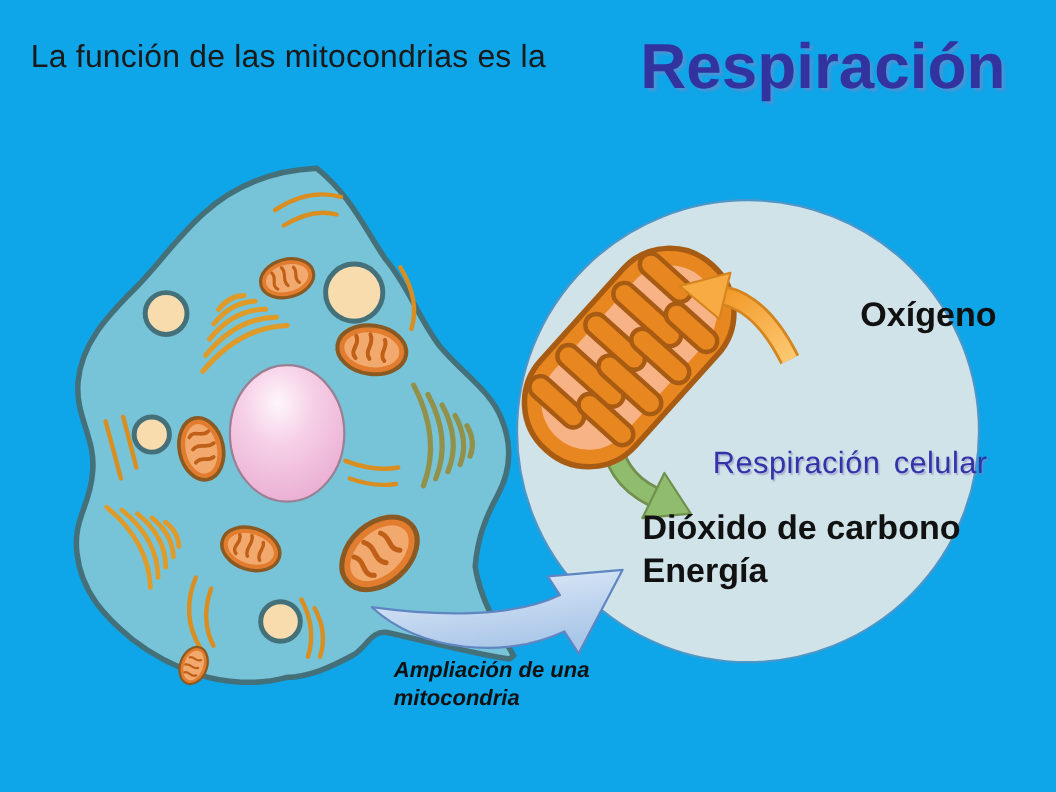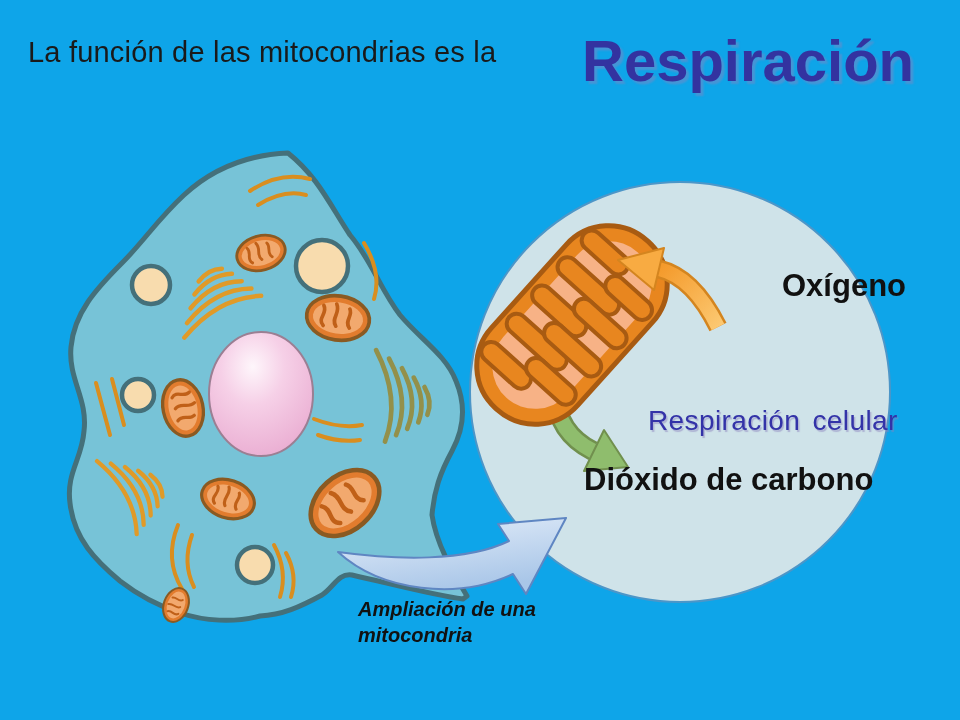--- a/index.html
+++ b/index.html
@@ -189,20 +189,21 @@
   <div class="label label-inputs">
     <div>Oxígeno</div>
   </div>
 
   <div class="label label-process">
     <div>Respiración celular</div>
   </div>
 
   <div class="label label-outputs">
     <div>Dióxido de carbono</div>
+    <div>Energía</div>
   </div>
 
   <div class="label label-zoom-caption">
     <div>Ampliación de una</div>
     <div>mitocondria</div>
   </div>
 
 </div>
 
 </body></html>

